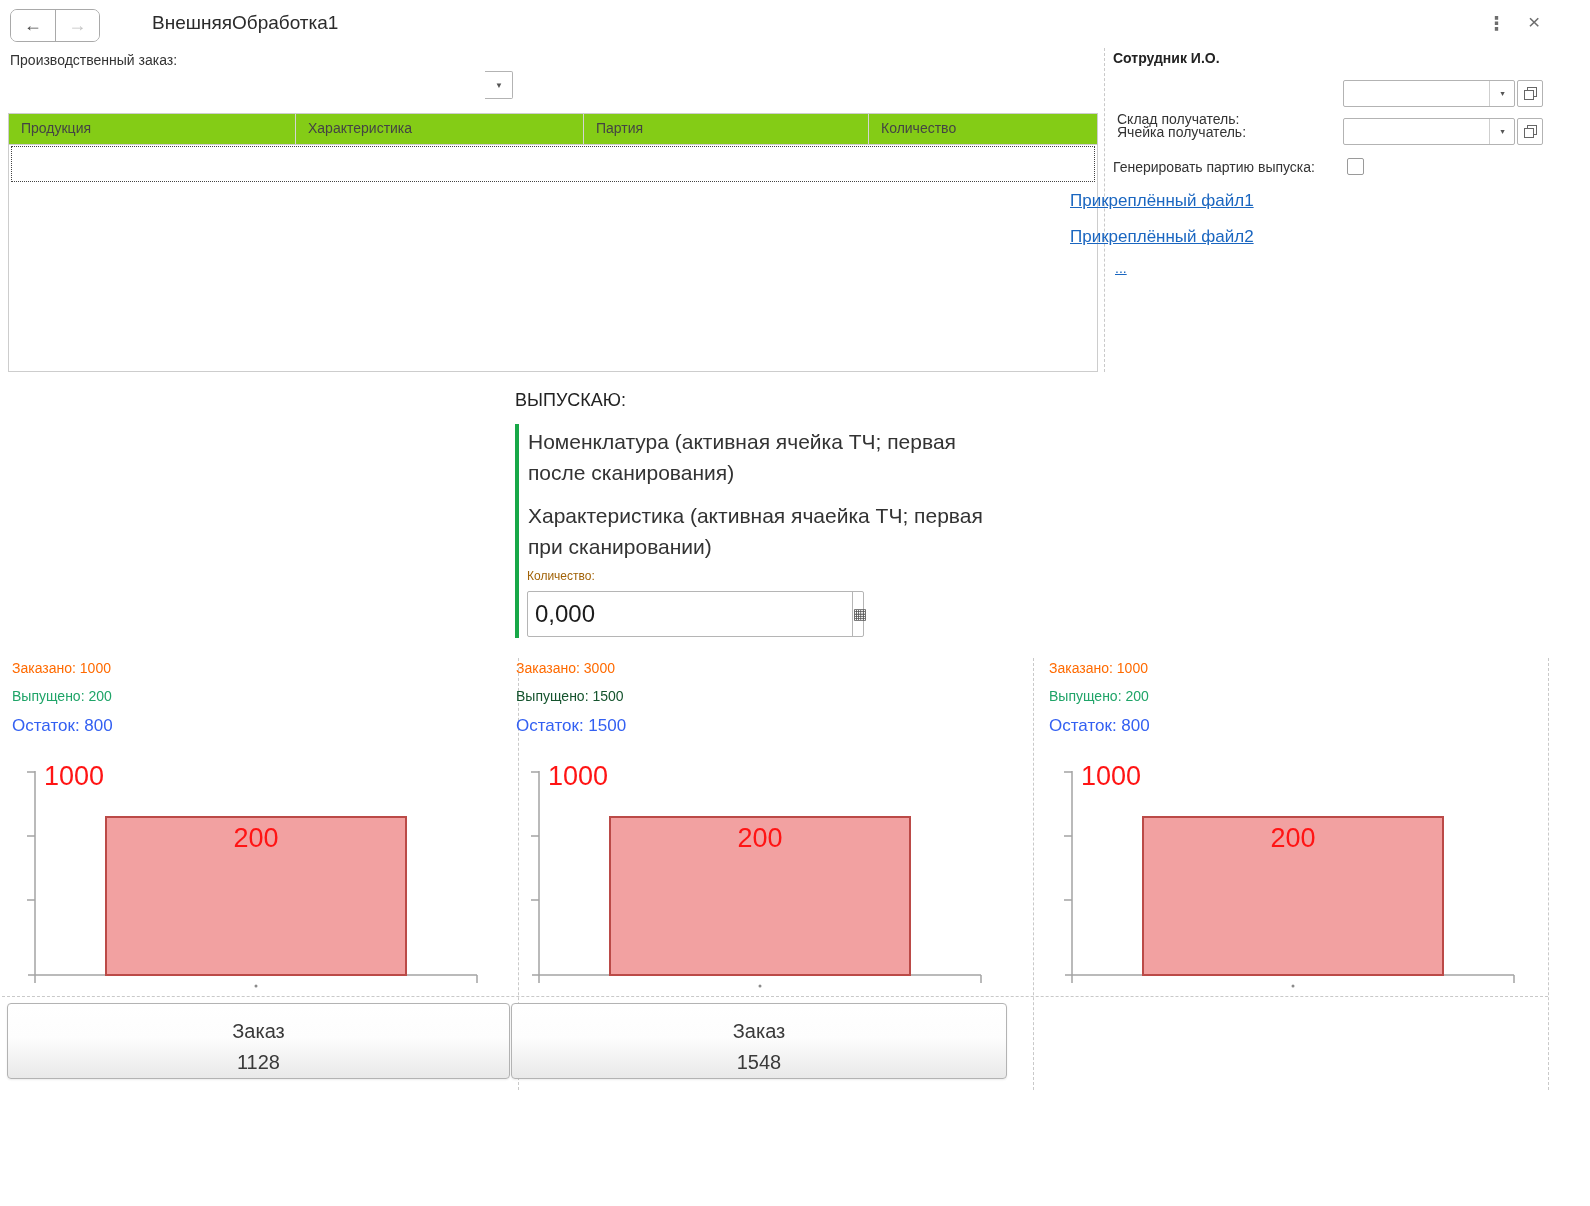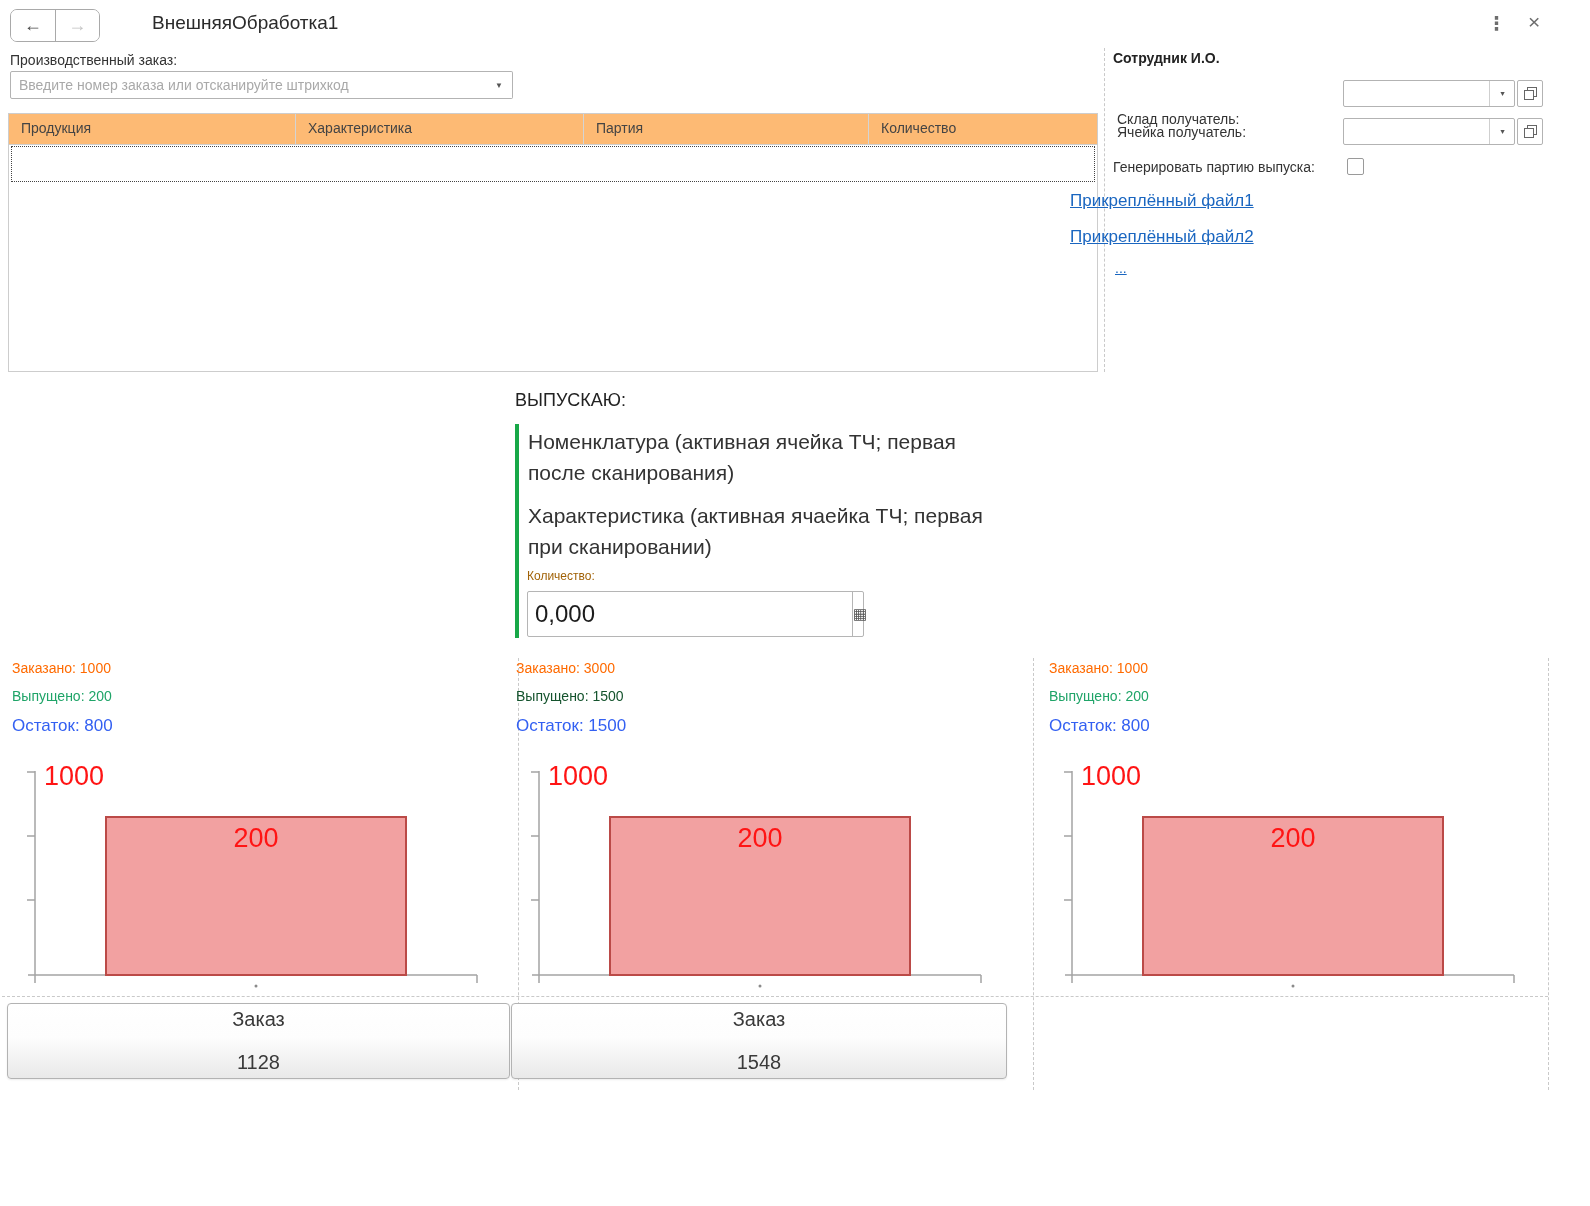--- a/index.html
+++ b/index.html
@@ -15,21 +15,21 @@
   .kebab{position:absolute;left:1487px;top:12px;font-size:19px;color:#6d6d6d;font-weight:bold;cursor:pointer;}
   .closex{position:absolute;left:1528px;top:10px;font-size:21px;color:#6d6d6d;cursor:pointer;}
 
   
   .order-label{position:absolute;left:10px;top:52px;font-size:14px;color:#333;}
   .order-input{position:absolute;left:10px;top:71px;width:462px;height:26px;border:1px solid #b3b3b3;border-radius:2px 0 0 2px;padding:0 8px;font-size:14px;color:#333;outline:none;font-family:inherit;}
   .order-input::placeholder{color:#a9a9a9;}
   .order-dd{position:absolute;left:485px;top:71px;width:28px;height:28px;border:1px solid #b3b3b3;border-left:none;border-radius:0 2px 2px 0;background:#fff;display:flex;align-items:center;justify-content:center;font-size:10px;color:#555;cursor:pointer;box-sizing:border-box;}
 
   .tablebox{position:absolute;left:8px;top:113px;width:1090px;height:259px;border:1px solid #cdcdcd;background:#fff;box-sizing:border-box;}
-  .thead{display:flex;height:30px;background:#fdba74;border-bottom:1px solid #cdcdcd;}
+  .thead{display:flex;height:30px;background:#84cc16;border-bottom:1px solid #cdcdcd;}
   .th{font-size:14px;color:#444;padding:6px 0 0 12px;border-right:1px solid #d4d4d4;box-sizing:border-box;}
   .th:nth-child(1){width:287px;}
   .th:nth-child(2){width:288px;}
   .th:nth-child(3){width:285px;}
   .th:nth-child(4){width:228px;border-right:none;}
   .sel-row{position:absolute;left:2px;top:32px;width:1082px;height:34px;border:1px dotted #444;}
 
   
   .vsep{position:absolute;border-left:1px dashed #c9c9c9;width:0;}
   .hsep{position:absolute;border-top:1px dashed #c9c9c9;height:0;}
@@ -52,41 +52,40 @@
   .qty-label{position:absolute;left:527px;top:569px;font-size:12px;color:#a16207;}
   .qty-wrap{position:absolute;left:527px;top:591px;width:337px;height:46px;border:1px solid #b5b5b5;border-radius:2px;box-sizing:border-box;display:flex;background:#fff;}
   .qty-input{flex:1;border:none;outline:none;text-align:left;font-size:24px;color:#1c1c1c;padding:0 7px;font-family:inherit;background:transparent;}
   .calcbtn{width:27px;border-left:1px solid #b5b5b5;display:flex;align-items:center;justify-content:center;font-size:15px;color:#555;cursor:pointer;}
 
   
   .card{position:absolute;top:650px;height:440px;}
   .stat{position:absolute;left:10px;font-size:14px;}
   .stat.rest{font-size:17px;}
   .chart{position:absolute;left:0;top:105px;}
-  .big-btn{position:absolute;left:5px;right:5px;top:353px;height:74px;border:1px solid #b3b3b3;border-radius:4px;background:linear-gradient(#ffffff,#fdfdfd 45%,#e9e9e9);box-shadow:0 1px 2px rgba(0,0,0,0.08);display:flex;flex-direction:column;align-items:center;justify-content:space-between;cursor:pointer;font-size:20px;color:#3a3a3a;line-height:31px;}
+  .big-btn{position:absolute;left:5px;right:5px;top:353px;height:74px;border:1px solid #b3b3b3;border-radius:4px;background:linear-gradient(#ffffff,#fdfdfd 45%,#e9e9e9);box-shadow:0 1px 2px rgba(0,0,0,0.08);display:flex;flex-direction:column;align-items:center;justify-content:flex-end;cursor:pointer;font-size:20px;color:#3a3a3a;line-height:31px;}
 </style>
 </head>
 <body>
 
 <div id="root">
 
   <div class="navgroup">
     <div class="navbtn back">
         <span>←</span>
       </div>
     <div class="navbtn fwd">
         <span>→</span>
       </div>
   </div>
   <div class="wintitle">ВнешняяОбработка1</div>
   <div class="kebab">⋮</div>
   <div class="closex">×</div>
 
   <div class="order-label">Производственный заказ:</div>
-  <input class="order-input" type="text" placeholder="Введите номер заказа или отсканируйте штрихкод" style="">
   <div class="order-dd">
       <span style="transform:scale(0.8);">▼</span>
     </div>
 
   <div class="tablebox">
     <div class="thead">
       <div class="th">Продукция</div>
       <div class="th">Характеристика</div>
       <div class="th">Партия</div>
       <div class="th">Количество</div>

